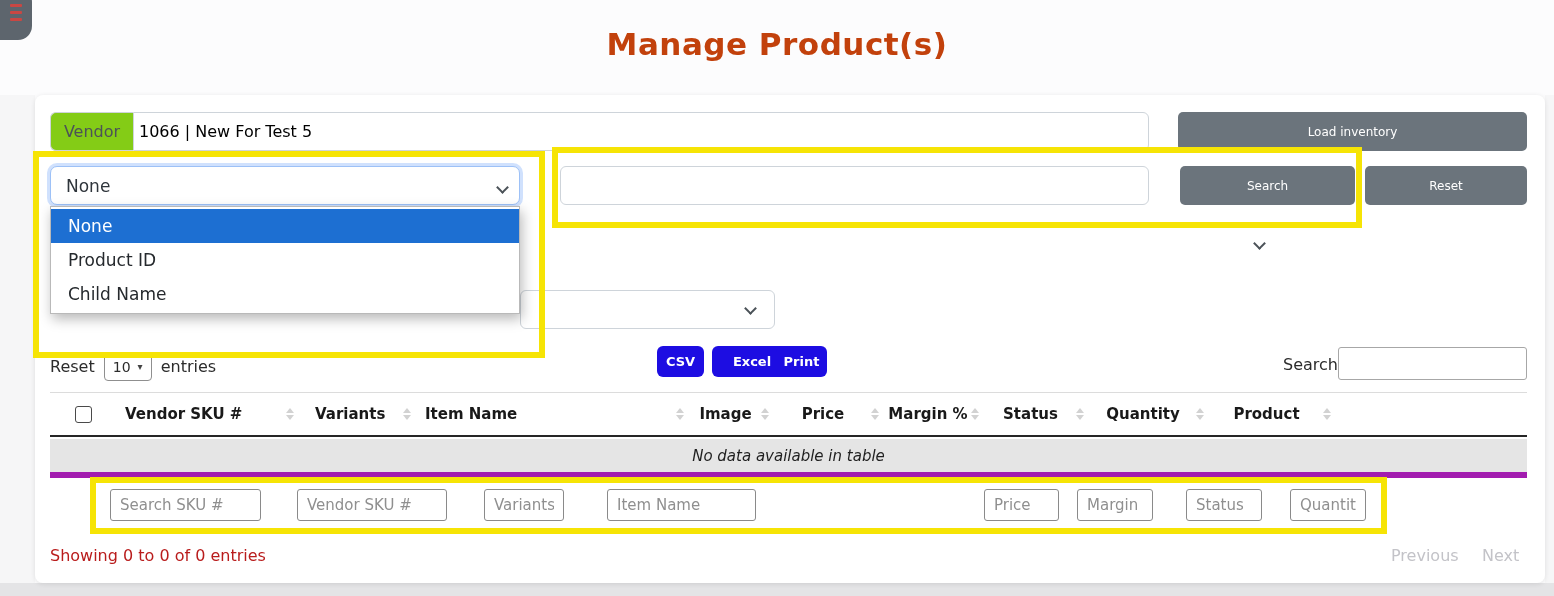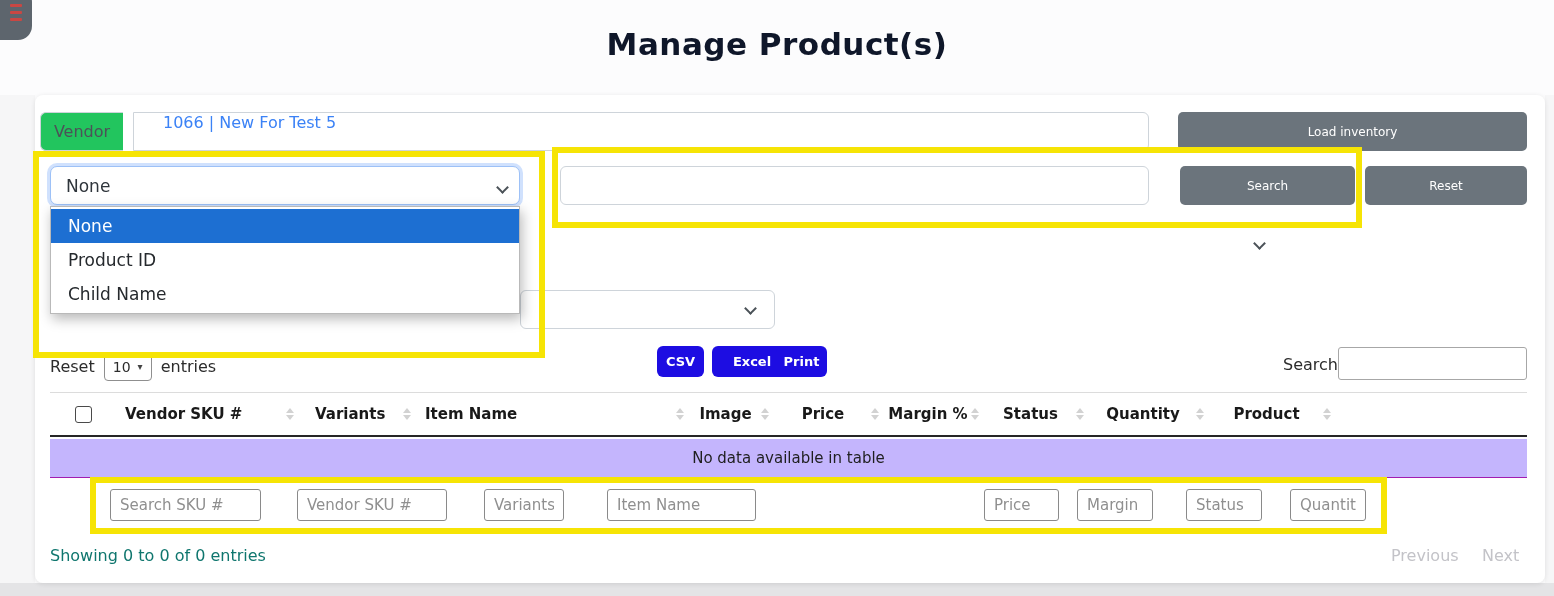--- a/index.html
+++ b/index.html
@@ -9,32 +9,32 @@
   #bottom-strip { position:absolute; left:0; top:583px; width:1554px; height:13px; background:#e4e4e6; }
   #side-l { position:absolute; left:0; top:95px; width:35px; height:488px; background:#f6f6f7; }
   #side-r { position:absolute; left:1545px; top:95px; width:9px; height:488px; background:#f6f6f7; }
 
   
   #corner-widget { position:absolute; left:-18px; top:-12px; width:50px; height:52px; background:#5d656d; border-radius:14px; z-index:5; }
   #corner-widget .bar { position:absolute; left:28px; width:12px; height:3px; background:#c94743; border-radius:1px; }
   #corner-widget .b1 { top:16px; } #corner-widget .b2 { top:23px; } #corner-widget .b3 { top:30px; }
 
   #page-title { position:absolute; left:0; top:26px; width:1554px; text-align:center;
-    font-size:31px; font-weight:600; color:#0f172a; letter-spacing:0.5px; }
+    font-size:31px; font-weight:600; color:#c2410c; letter-spacing:0.5px; }
 
   #card { position:absolute; left:35px; top:95px; width:1510px; height:488px; background:#ffffff;
     border-radius:8px; box-shadow:0 1px 5px rgba(0,0,0,0.10); }
 
   
-  .vendor-label { position:absolute; left:40px; top:112px; width:83px; height:39px; background:#22c55e;
+  .vendor-label { position:absolute; left:50px; top:112px; width:83px; height:39px; background:#84cc16;
     border:1px solid #ced4da; border-right:none; border-radius:6px 0 0 6px; color:#4c5258;
     font-size:16px; display:flex; align-items:center; justify-content:center; }
   .vendor-select { position:absolute; left:133px; top:112px; width:1016px; height:39px; background:#fff;
-    border:1px solid #ced4da; border-radius:0 6px 6px 0; font-size:16px; color:#3b82f6;
-    display:flex; align-items:flex-start; padding-left:29px; cursor:pointer; }
+    border:1px solid #ced4da; border-radius:0 6px 6px 0; font-size:16px; color:#000000;
+    display:flex; align-items:center; padding-left:5px; cursor:pointer; }
   .btn-gray { position:absolute; height:39px; background:#6b747c; color:#fff; border:none; border-radius:5px;
     font-family:inherit; font-size:12px; display:flex; align-items:center; justify-content:center; cursor:pointer; }
   #load-btn { left:1178px; top:112px; width:349px; }
   #search-btn { left:1180px; top:166px; width:175px; }
   #reset-btn { left:1365px; top:166px; width:162px; }
 
   
   .field-select { position:absolute; left:50px; top:166px; width:470px; height:39px; background:#fff;
     border:1px solid #9dc1f7; border-radius:7px; box-shadow:0 0 0 3px rgba(98,155,250,0.30);
     font-size:17px; color:#2f353b; display:flex; align-items:center; padding-left:15px; cursor:pointer; z-index:8; }
@@ -76,33 +76,33 @@
   .c3{width:117px; padding-left:15px;} .c4{width:273px; padding-left:8px;}
   .c5{width:85px;} .c6{width:110px;} .c7{width:100px;} .c8{width:105px;} .c9{width:120px;} .c10{width:127px;}
   .checkbox { width:17px; height:17px; border:1.6px solid #4a4a4a; border-radius:3px; margin-left:25px; background:#fff; cursor:pointer; }
   .sort-both { margin-left:auto; margin-right:6px; display:flex; flex-direction:column; gap:2px; align-items:center; }
   .sort-both i { display:block; width:0; height:0; border-left:4px solid transparent; border-right:4px solid transparent; }
   .sort-both .up { border-bottom:5px solid #d2d2d2; }
   .sort-both .dn { border-top:5px solid #d2d2d2; }
   .sort-desc { margin-left:auto; margin-right:8px; width:0; height:0;
     border-left:5px solid transparent; border-right:5px solid transparent; border-top:7px solid #8280e2; }
 
-  #empty-row { position:absolute; left:50px; top:439px; width:1477px; height:39px; background:#c4b5fd;
-    border-bottom:1px solid #a21caf; display:flex; align-items:center; justify-content:center;
-    font-size:15px; color:#1f1f1f; }
+  #empty-row { position:absolute; left:50px; top:439px; width:1477px; height:39px; background:#e5e5e5;
+    border-bottom:6px solid #a21caf; display:flex; align-items:center; justify-content:center;
+    font-size:15px; color:#1f1f1f;font-style:italic; }
 
   .filter-input { position:absolute; top:489px; height:32px; border:1px solid #8a8a8a; border-radius:3px;
     background:#fff; font-family:inherit; font-size:15px; color:#333; padding:0 9px; }
   .filter-input::placeholder { color:#8f8f8f; }
   #f-sku{left:110px;width:151px;} #f-vsku{left:297px;width:150px;} #f-var{left:484px;width:80px;}
   #f-item{left:607px;width:149px;} #f-price{left:984px;width:75px;} #f-margin{left:1077px;width:76px;}
   #f-status{left:1186px;width:76px;} #f-qty{left:1290px;width:76px;}
 
   
-  #info { position:absolute; left:50px; top:546px; font-size:16px; color:#0f766e; }
+  #info { position:absolute; left:50px; top:546px; font-size:16px; color:#b91c1c; }
   #prev { position:absolute; left:1391px; top:546px; font-size:16px; color:#c3c3c8; cursor:default; }
   #next { position:absolute; left:1482px; top:546px; font-size:16px; color:#c3c3c8; cursor:default; }
 
   
   .hl { position:absolute; border:6px solid #f6e405; background:transparent; z-index:50; pointer-events:none; }
   #hl-dropdown { left:33px; top:151px; width:512px; height:207px; }
   #hl-search { left:552px; top:147px; width:810px; height:81px; }
   #hl-filters { left:90px; top:477px; width:1297px; height:57px; }
 </style>
 </head>

